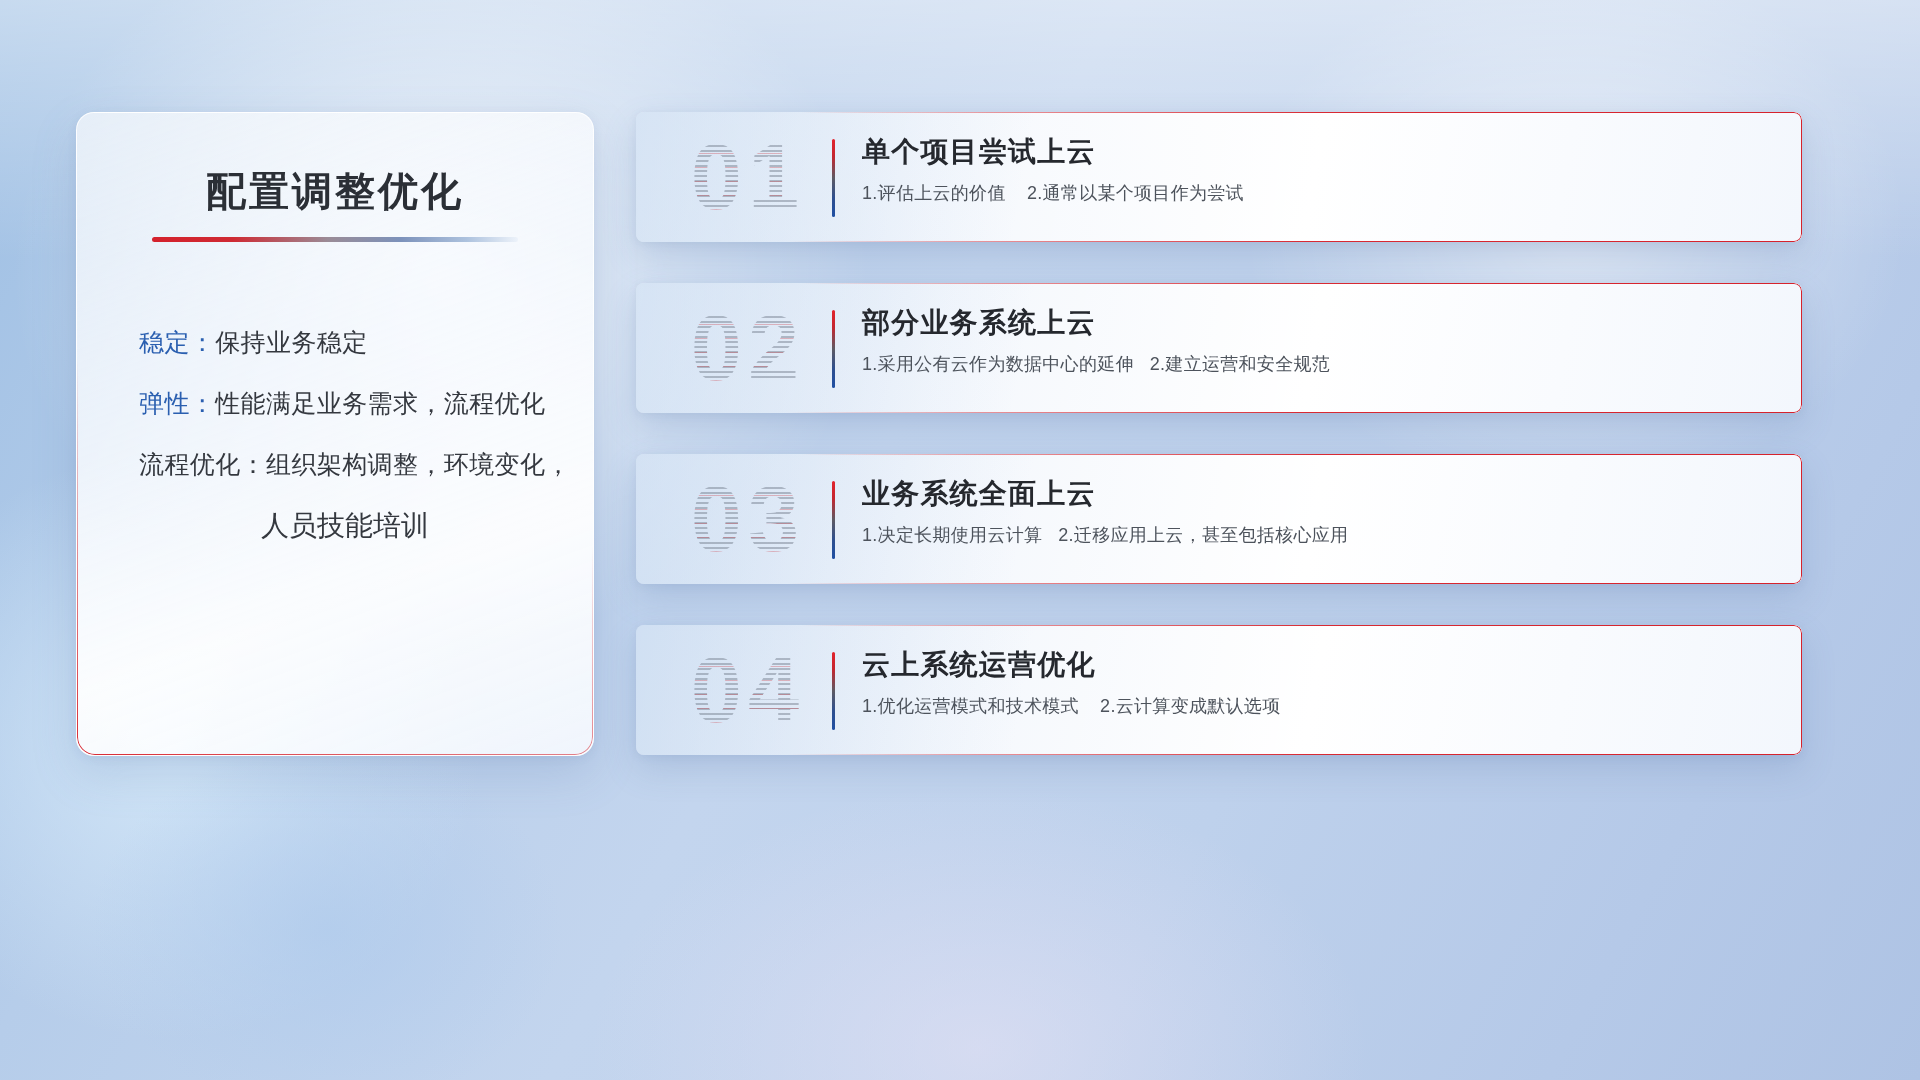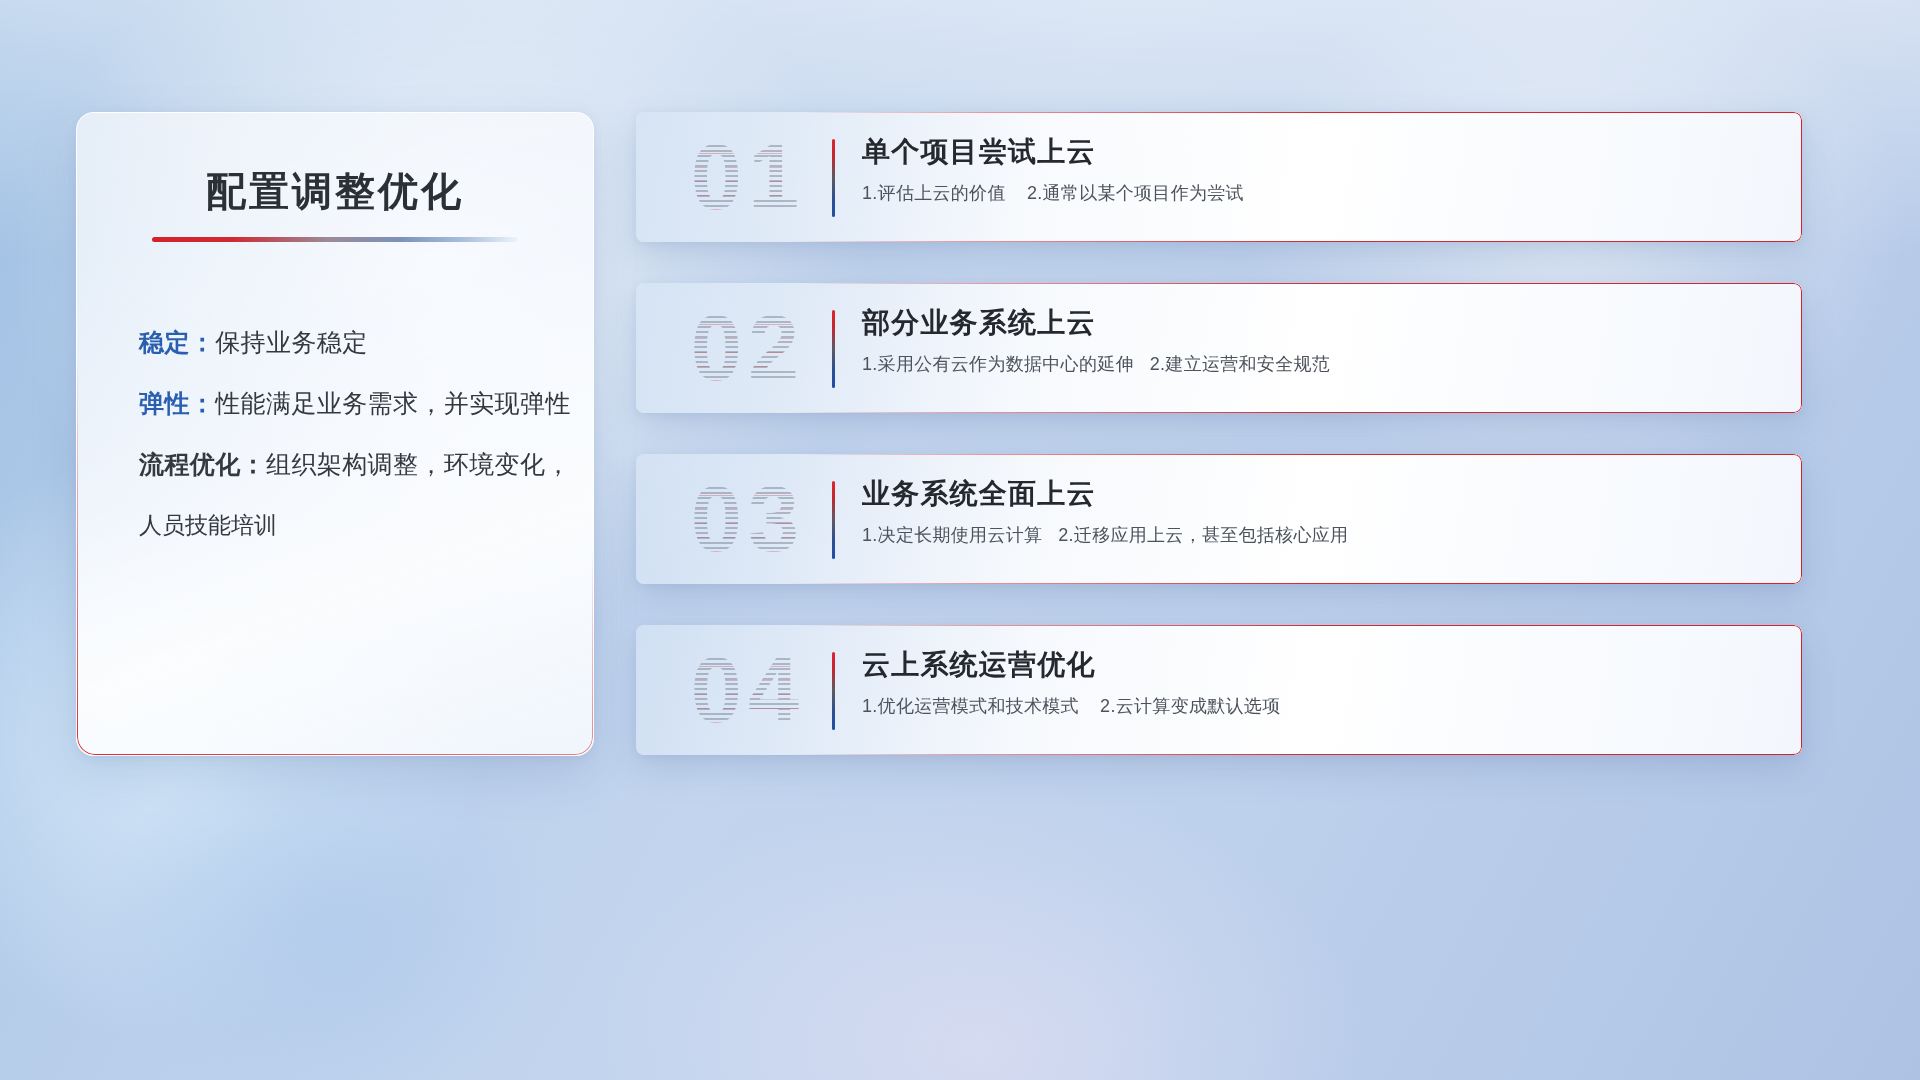--- a/index.html
+++ b/index.html
@@ -69,25 +69,25 @@
   .title-rule{
     margin:22px auto 0 auto; width:366px; height:5px; border-radius:3px;
     background:linear-gradient(90deg,#d4212c 0%,#cf2a33 22%,#9a8b96 48%,#7c92bb 68%,#adc2de 86%,rgba(190,208,232,.15) 100%);
   }
 
   .factor-list{ margin-top:70px; padding-left:20px; }
   .factor-row{
     font-size:25px; line-height:61px; color:#34383f; white-space:nowrap;
     letter-spacing:.4px;
   }
-  .factor-key{ font-weight:700;margin-top:44px; }
+  .factor-key{ font-weight:400;margin-top:44px; }
   .factor-key.accent{ color:#2a5fb0; }
   .factor-key.plain{ color:#34383f; }
   .factor-val{ color:#34383f; }
-  .factor-cont{ font-size:23px; line-height:61px; color:#34383f; }
+  .factor-cont{ font-size:28px; line-height:61px; color:#34383f;text-align:center; }
 
   
   .steps{ position:absolute; left:636px; top:112px; width:1166px; }
   .step{
     position:relative; height:130px; margin-bottom:41px; border-radius:8px;
     background:linear-gradient(100deg,rgba(255,255,255,.55) 0%,rgba(252,253,255,.86) 26%,#ffffff 58%,#f3f7fd 100%);
     box-shadow:0 14px 34px rgba(86,116,166,.20),0 2px 8px rgba(86,116,166,.10);
     overflow:hidden;
   }
   .step::after{
@@ -166,21 +166,21 @@
   <div class="left-card">
     <div class="left-inner">
       <div class="panel-title">配置调整优化</div>
       <div class="title-rule"></div>
 
       <div class="factor-list">
         <div class="factor-row">
           <span class="factor-key accent">稳定：</span><span class="factor-val">保持业务稳定</span>
         </div>
         <div class="factor-row">
-          <span class="factor-key accent">弹性：</span><span class="factor-val">性能满足业务需求，并实现弹性</span>
+          <span class="factor-key accent">弹性：</span><span class="factor-val">性能满足业务需求，流程优化</span>
         </div>
         <div class="factor-row">
           <span class="factor-key plain">流程优化：</span><span class="factor-val">组织架构调整，环境变化，</span>
         </div>
         <div class="factor-cont">人员技能培训</div>
       </div>
     </div>
   </div>
 
   <div class="steps">

